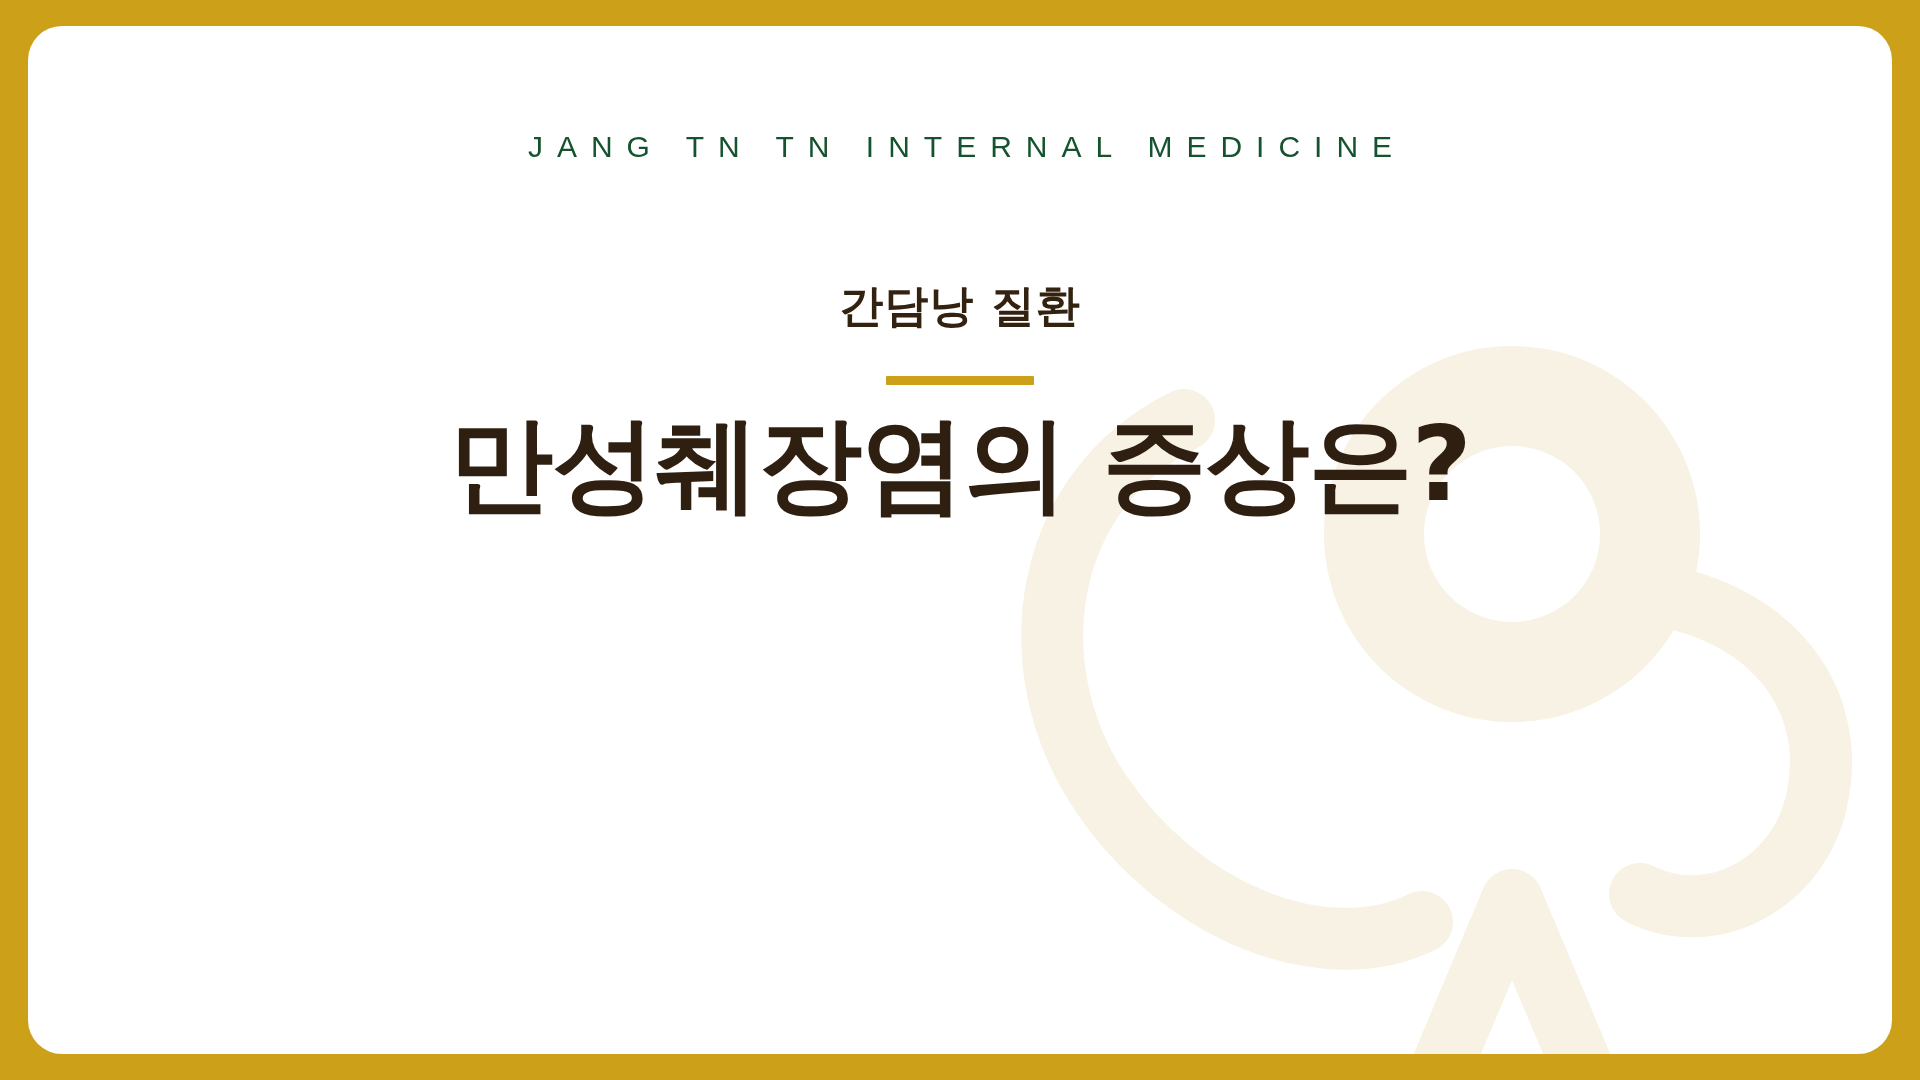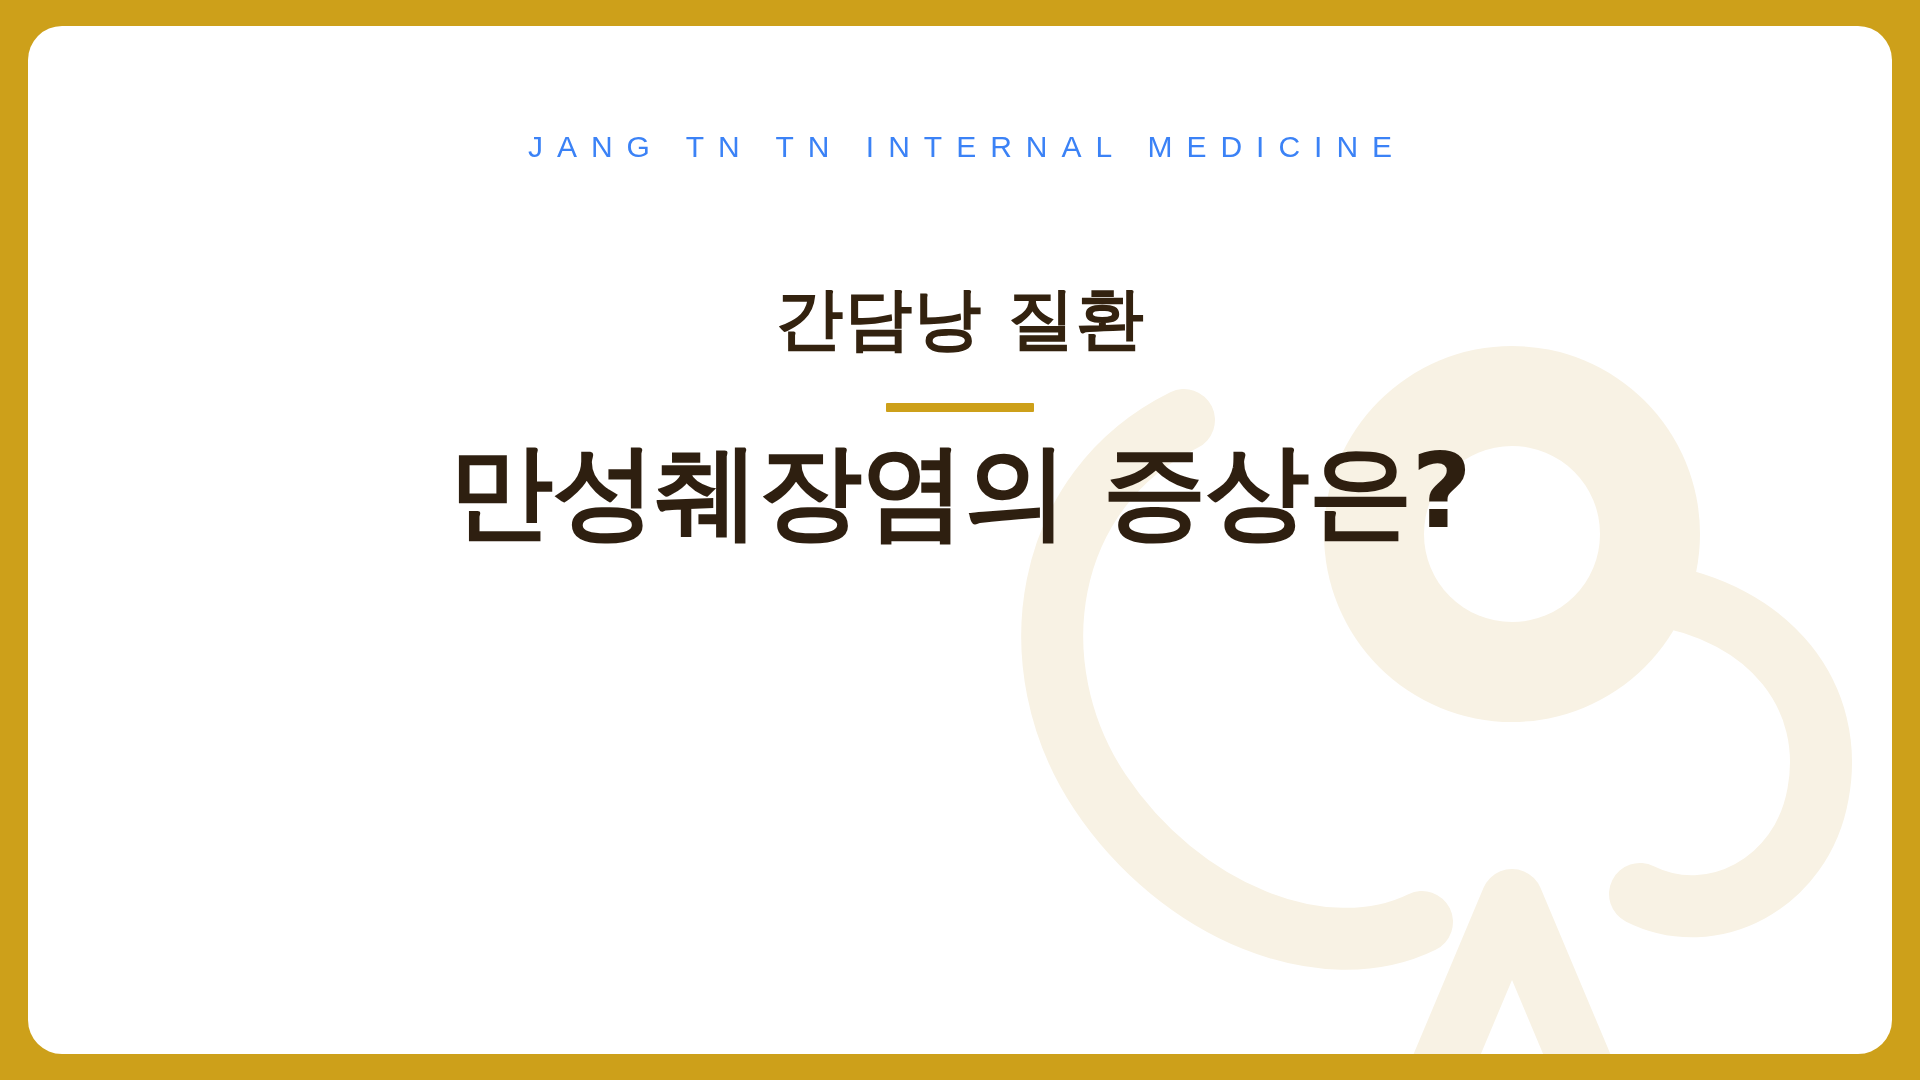--- a/index.html
+++ b/index.html
@@ -60,29 +60,29 @@
     align-items: center;
     z-index: 2;
   }
 
   .eyebrow {
     margin-top: 104px;
     font-family: "Liberation Sans", "DejaVu Sans", sans-serif;
     font-size: 30px;
     font-weight: 300;
     letter-spacing: 14px;
-    color: #3b82f6;
+    color: #14532d;
     white-space: nowrap;
     text-indent: 14px;
   }
 
   .subtitle {
     margin-top: 118px;
     font-family: "DejaVu Sans", "Liberation Sans", sans-serif;
-    font-size: 68px;
+    font-size: 44px;
     font-weight: 700;
     color: #33220F;
     letter-spacing: 1px;
     line-height: 1.1;
     white-space: nowrap;
   }
 
   .divider {
     margin-top: 46px;
     width: 148px;

